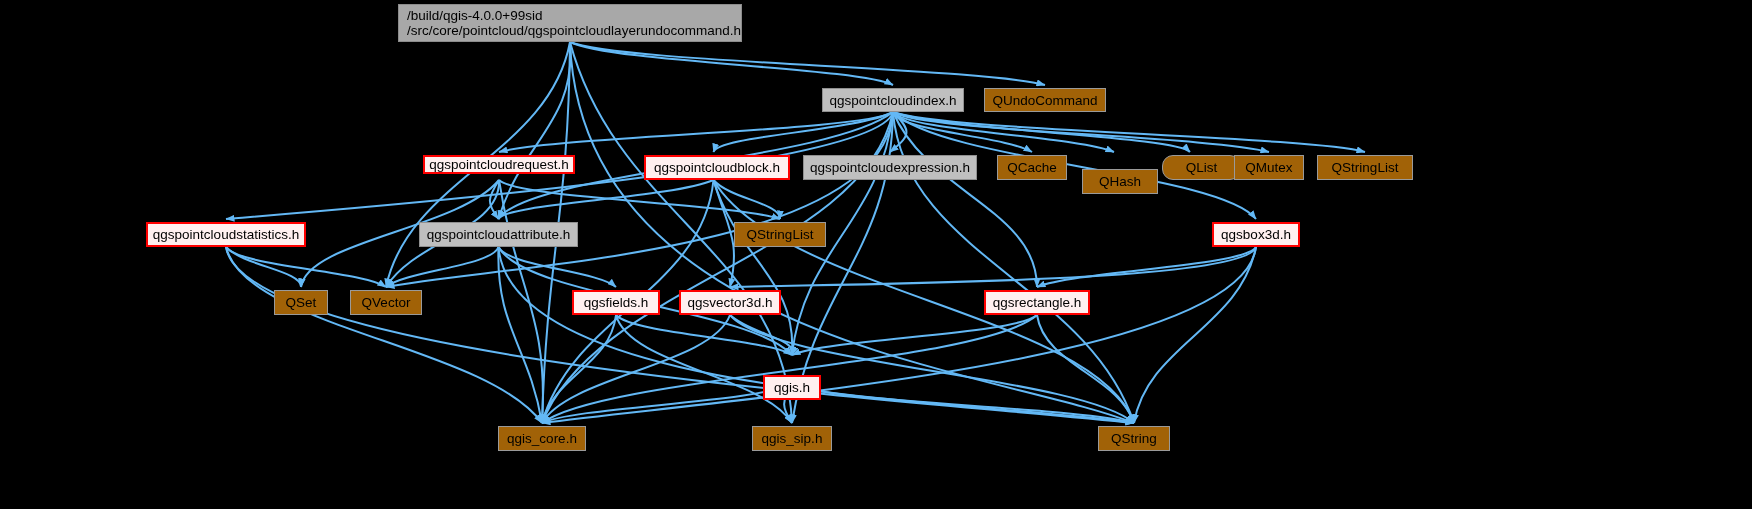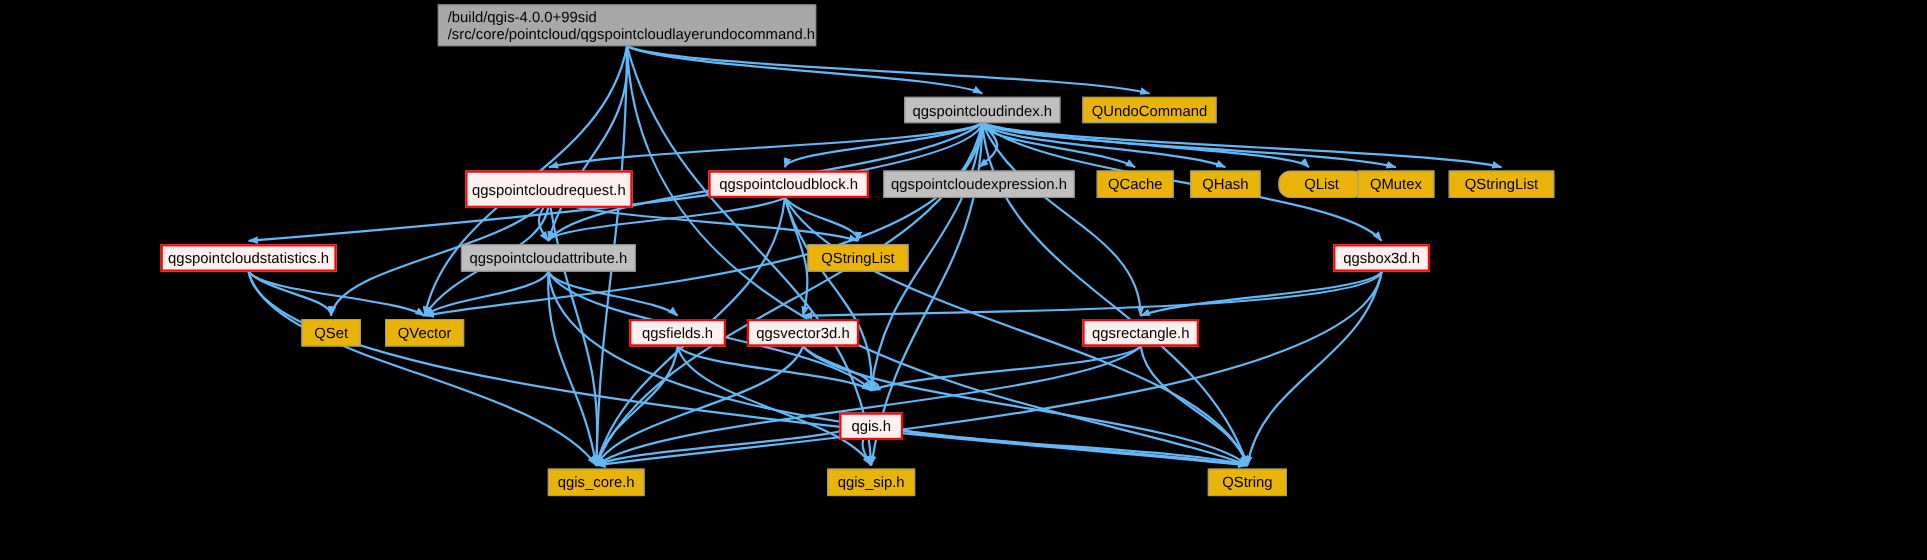--- a/index.html
+++ b/index.html
@@ -2,21 +2,21 @@
 <html><head>
 <meta charset="utf-8">
 <style>
   html,body{margin:0;padding:0;background:#000;}
   body{width:1752px;height:509px;overflow:hidden;font-family:"Liberation Sans",sans-serif;}
   #graph{position:relative;width:1752px;height:509px;background:#000;margin-left:12px;}
   svg.edges{position:absolute;left:0;top:0;width:1752px;height:509px;overflow:visible;}
   .node{position:absolute;box-sizing:border-box;display:flex;align-items:center;justify-content:center;
         font-size:13.5px;line-height:15px;color:#000;text-align:center;white-space:pre;}
   .node.gray{background:#bfbfbf;border:1px solid #909090;}
-  .node.lightgray{background:#eab308;border:1px solid #9a9a9a;}
+  .node.lightgray{background:#a16207;border:1px solid #9a9a9a;}
   .node.red{background:#fff0f0;border:2px solid #ff0000;}
   .node.root{background:#a8a8a8;border:1px solid #8c8c8c;font-size:13.5px;}
 </style>
 </head>
 <body>
 
 <div id="graph">
   <svg class="edges" viewBox="0 0 1752 509">
     <defs>
       <marker id="ah" markerWidth="9" markerHeight="7" refX="8.5" refY="3.5" orient="auto" markerUnits="userSpaceOnUse">
@@ -83,25 +83,25 @@
         <path d="M1025,315 C1032.6185986021062,364.95 1106.338598602106,376.05 1122,423"></path>
         <path d="M780,383 C752.949213992315,402.35 562.949213992315,406.65 530,423"></path>
         <path d="M780,383 C769.4943380400047,402.35 769.4943380400047,406.65 780,423"></path>
         <path d="M780,383 C804.4899704853864,402.35 1064.4099704853866,406.65 1122,423"></path>
       </g>
   </svg>
   <div id="node-layer">
       <div class="node root" style="left: 386px; top: 4px; width: 344px; height: 38px; flex-direction: column; align-items: flex-start; justify-content: center; padding: 0px 8px;"><span>/build/qgis-4.0.0+99sid</span><span>/src/core/pointcloud/qgspointcloudlayerundocommand.h</span></div>
       <div class="node gray" style="left: 810px; top: 88px; width: 142px; height: 24px;"><span>qgspointcloudindex.h</span></div>
       <div class="node lightgray" style="left: 972px; top: 88px; width: 122px; height: 24px;"><span>QUndoCommand</span></div>
-      <div class="node red" style="left: 411px; top: 155px; width: 152px; height: 34px;"><span>qgspointcloudrequest.h</span></div>
+      <div class="node red" style="left: 411px; top: 155px; width: 152px; height: 19px;"><span>qgspointcloudrequest.h</span></div>
       <div class="node red" style="left: 632px; top: 155px; width: 146px; height: 25px;"><span>qgspointcloudblock.h</span></div>
       <div class="node gray" style="left: 791px; top: 155px; width: 174px; height: 25px;"><span>qgspointcloudexpression.h</span></div>
       <div class="node lightgray" style="left: 985px; top: 155px; width: 70px; height: 25px;"><span>QCache</span></div>
-      <div class="node lightgray" style="left: 1070px; top: 155px; width: 64px; height: 25px;"><span>QHash</span></div>
+      <div class="node lightgray" style="left: 1070px; top: 169px; width: 76px; height: 25px;"><span>QHash</span></div>
       <div class="node lightgray" style="left: 1150px; top: 155px; width: 79px; height: 25px; border-radius: 11px;"><span>QList</span></div>
       <div class="node lightgray" style="left: 1222px; top: 155px; width: 70px; height: 25px;"><span>QMutex</span></div>
       <div class="node lightgray" style="left: 1305px; top: 155px; width: 96px; height: 25px;"><span>QStringList</span></div>
       <div class="node red" style="left: 134px; top: 222px; width: 160px; height: 25px;"><span>qgspointcloudstatistics.h</span></div>
       <div class="node gray" style="left: 407px; top: 222px; width: 159px; height: 25px;"><span>qgspointcloudattribute.h</span></div>
       <div class="node lightgray" style="left: 722px; top: 222px; width: 92px; height: 25px;"><span>QStringList</span></div>
       <div class="node red" style="left: 1200px; top: 222px; width: 88px; height: 25px;"><span>qgsbox3d.h</span></div>
       <div class="node lightgray" style="left: 262px; top: 290px; width: 54px; height: 25px;"><span>QSet</span></div>
       <div class="node lightgray" style="left: 338px; top: 290px; width: 72px; height: 25px;"><span>QVector</span></div>
       <div class="node red" style="left: 560px; top: 290px; width: 88px; height: 25px;"><span>qgsfields.h</span></div>

